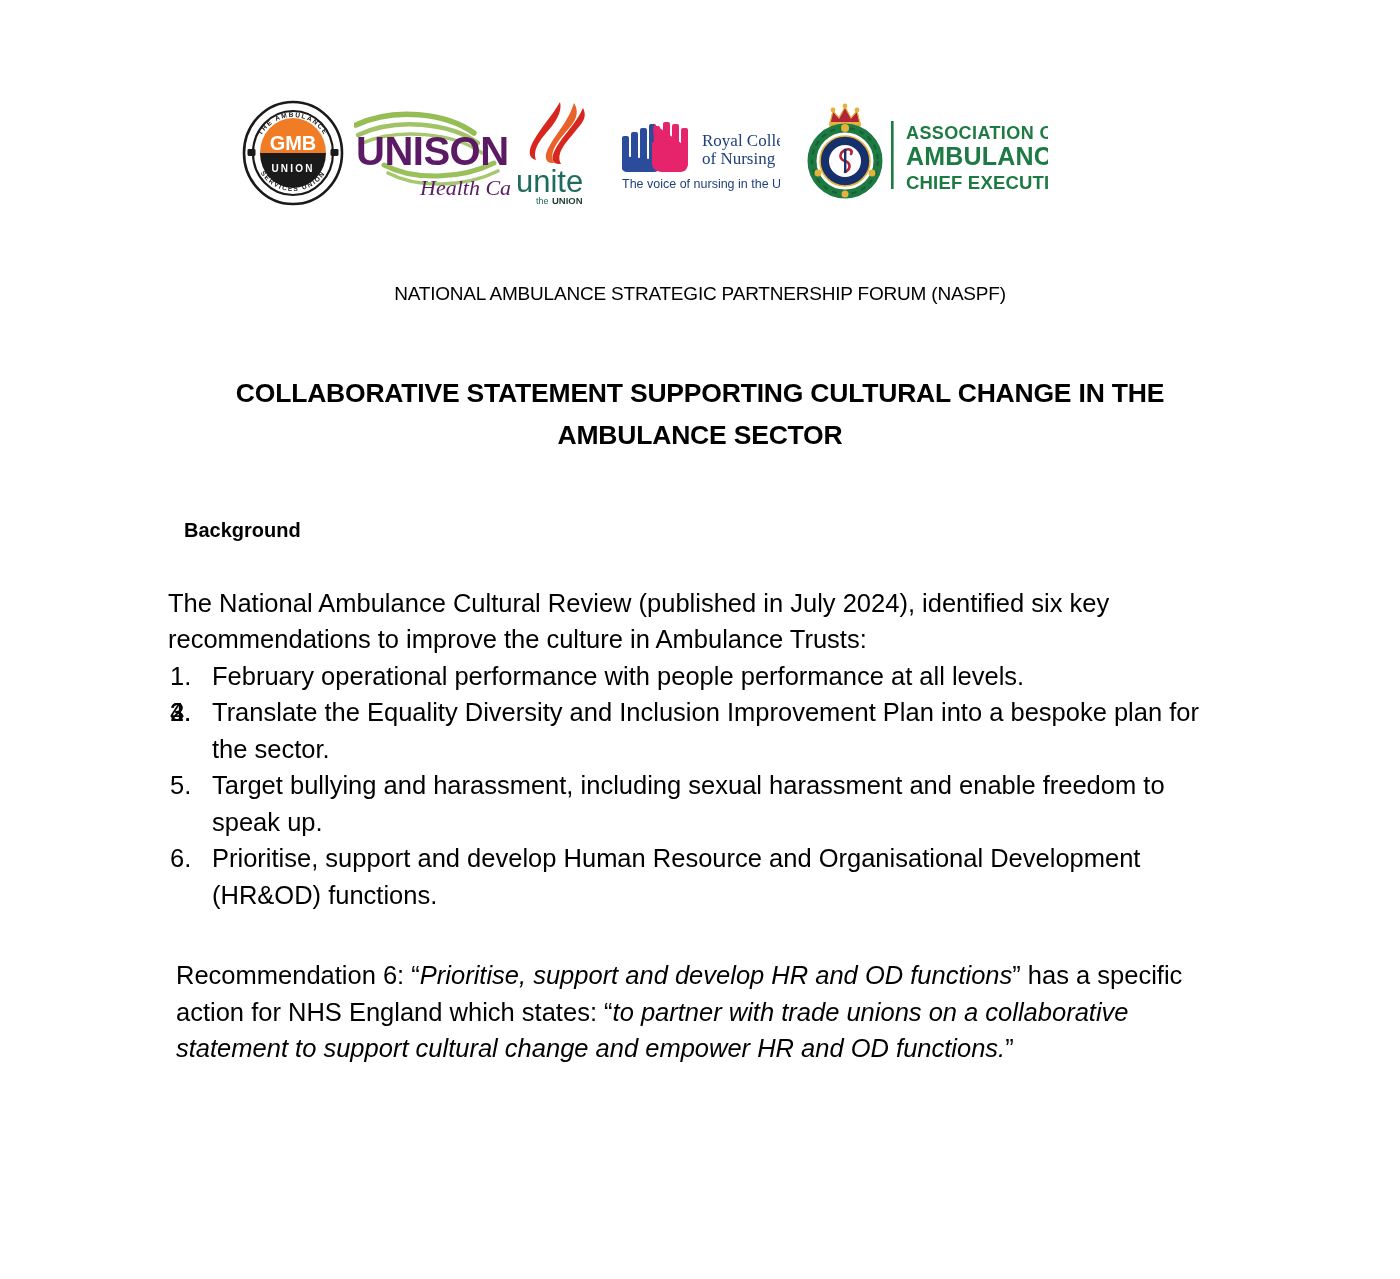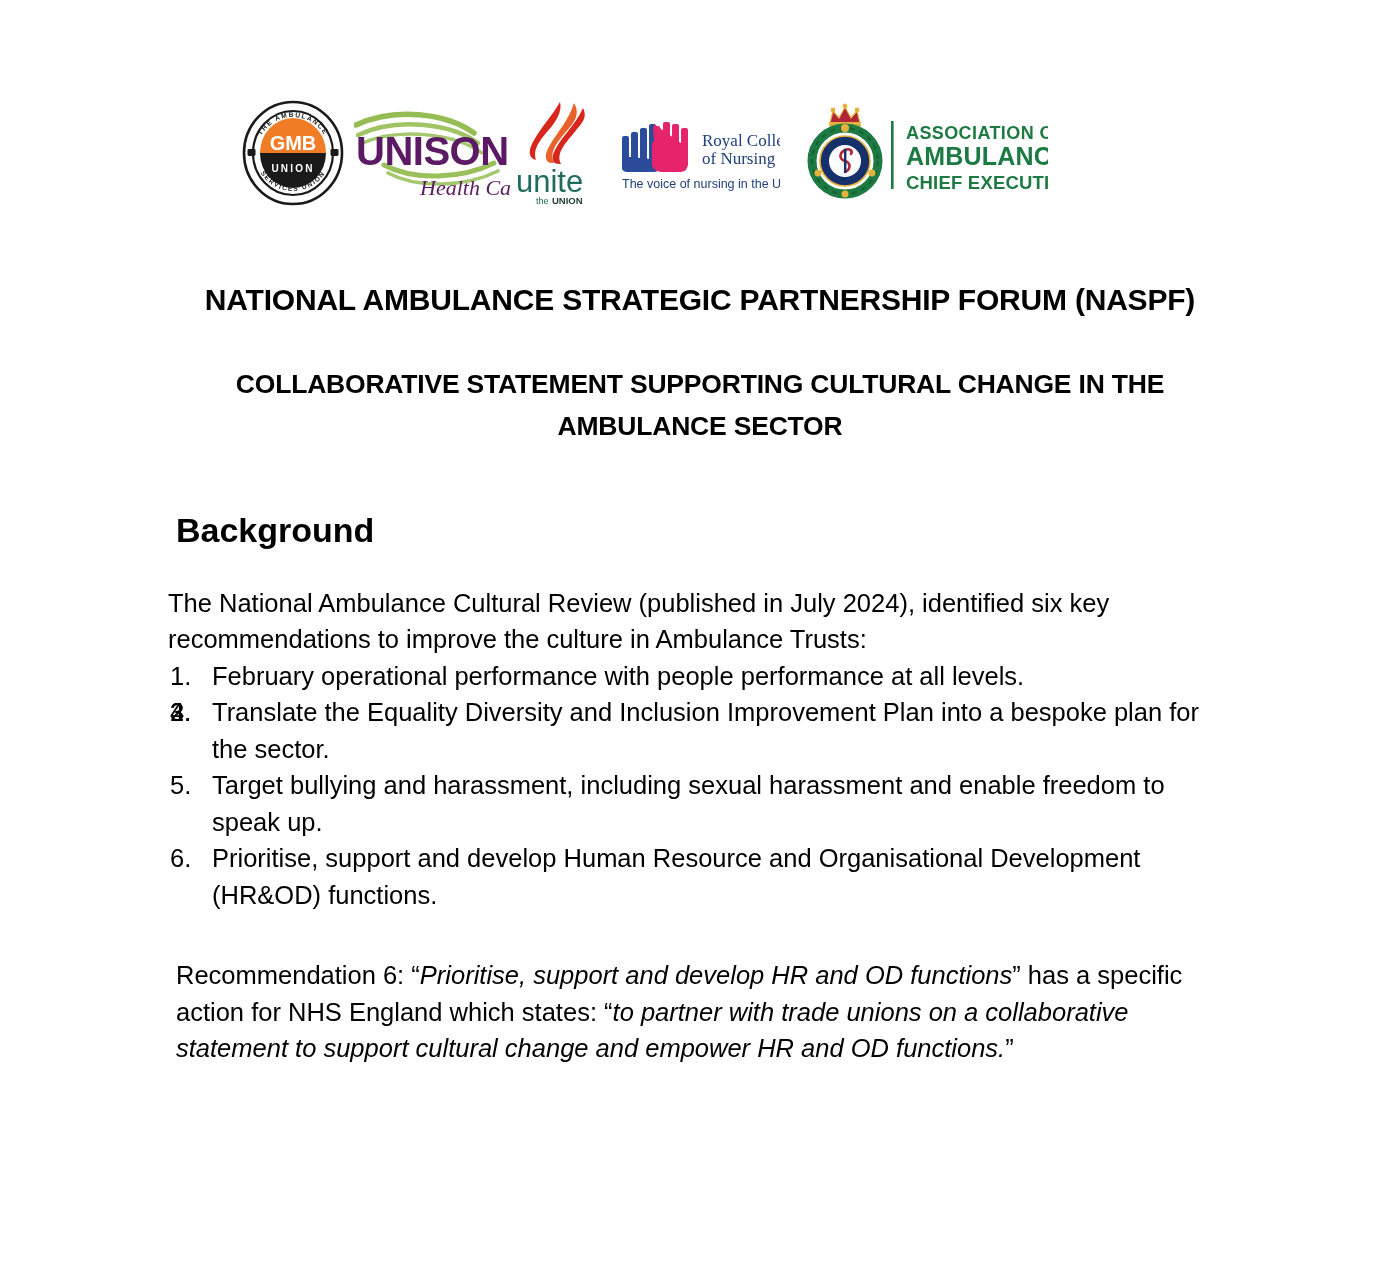--- a/index.html
+++ b/index.html
@@ -50,49 +50,49 @@
   .aace { width: 250px; height: 104px; margin-left: 18px; }
   .aace svg { display:block; }
 
   
   .doc-title-1 {
     position: absolute;
     top: 283px;
     left: 0;
     width: 1400px;
     text-align: center;
-    font-size: 30px;
-    font-weight: bold;
+    font-size: 19px;
+    font-weight: normal;
     letter-spacing: -0.2px;
   }
   .doc-title-2 {
     position: absolute;
-    top: 363px;
+    top: 372px;
     left: 230px;
     width: 940px;
     text-align: center;
     font-size: 26.5px;
     font-weight: bold;
     line-height: 42px;
     letter-spacing: -0.2px;
   }
 
   
   .body-block {
     position: absolute;
     top: 512px;
     left: 168px;
     width: 1066px;
     font-size: 25.5px;
     line-height: 36.5px;
   }
   .section-heading {
     font-weight: bold;
-    font-size: 34px;
-    margin: 0 0 0 8px;
+    font-size: 20px;
+    margin: 0 0 0 16px;
   }
   .para {
     margin: 0;
   }
   .gap-1 { height: 36px; }
   .gap-2 { height: 36px; }
 
   ol.reco-list {
     list-style: none;
     margin: 0;

